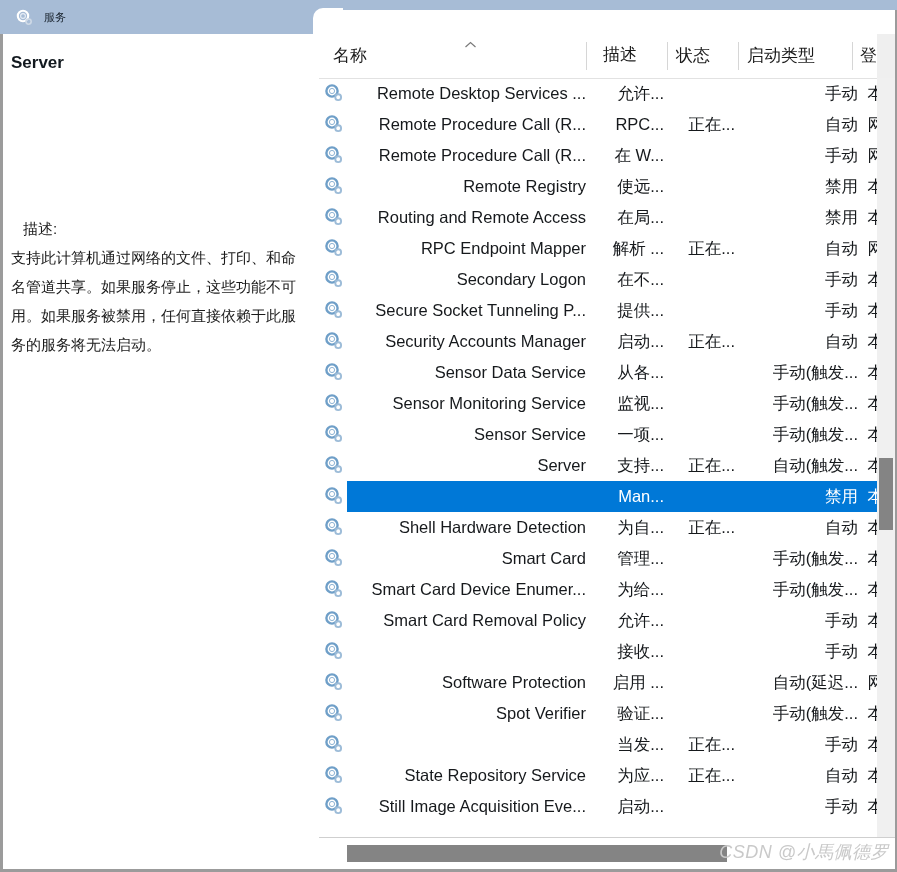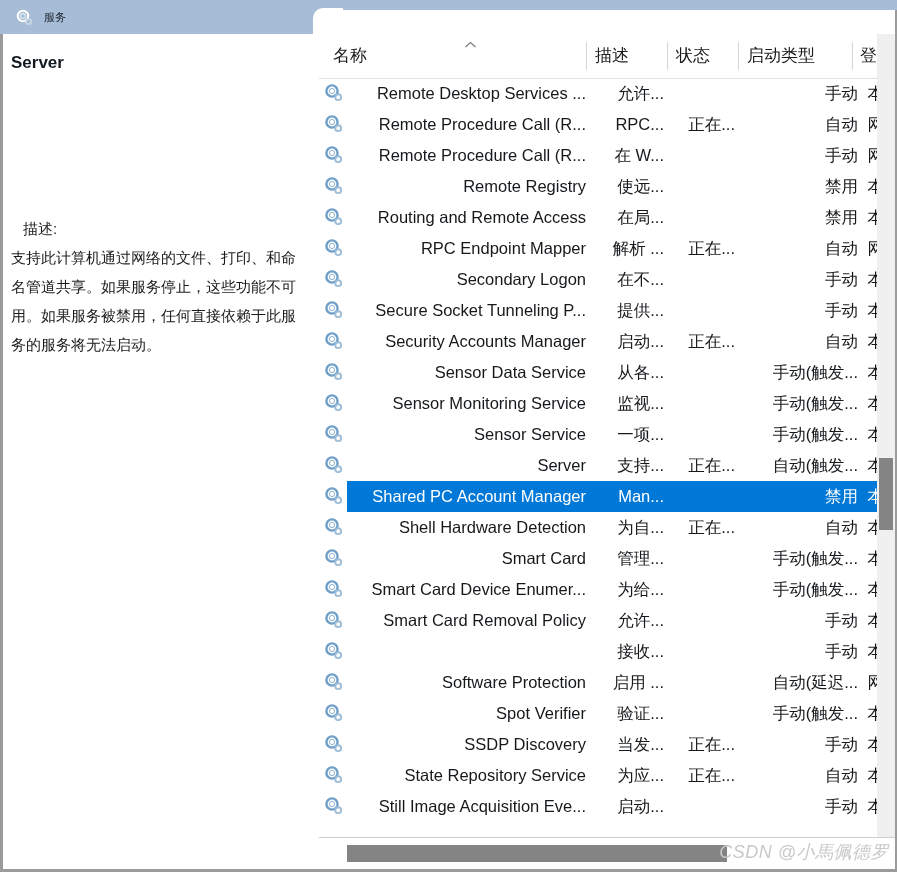--- a/index.html
+++ b/index.html
@@ -312,21 +312,21 @@
     <div class="list-header">
       <div class="hcell" style="left:14px;width:255px;">
         <span>名称</span>
         <span class="sort-arrow">
           <svg width="13" height="8" viewBox="0 0 13 8">
               <path d="M1.5 6 L6.5 1.5 L11.5 6" fill="none" stroke="#7a7a7a" stroke-width="1.2"></path>
             </svg>
         </span>
       </div>
       <div class="hsep" style="left:267px;"></div>
-      <div class="hcell" style="left:276px;width:66px;">描述</div>
+      <div class="hcell" style="left:284px;width:66px;font-family:Liberation Mono, monospace;">描述</div>
       <div class="hsep" style="left:348px;"></div>
       <div class="hcell" style="left:357px;width:56px;">状态</div>
       <div class="hsep" style="left:419px;"></div>
       <div class="hcell" style="left:428px;width:100px;">启动类型</div>
       <div class="hsep" style="left:533px;"></div>
       <div class="hcell" style="left:541px;width:22px;">登</div>
       <div class="hcorner"></div>
     </div>
 
     <div class="rows-clip">
@@ -487,21 +487,20 @@
             <span class="cell c-start">自动(触发...</span>
             <span class="cell c-logon">本</span>
           </div>
           <div class="row selected">
             <div class="sel-band"></div>
             <span class="icon"><svg width="20" height="20" viewBox="0 0 20 20">
                 <circle cx="8" cy="8" r="5.6" fill="none" stroke="#6f9fc8" stroke-width="2.4"></circle>
                 <circle cx="8" cy="8" r="2.6" fill="#ffffff" stroke="#8fb4d4" stroke-width="1"></circle>
                 <circle cx="14.2" cy="14.2" r="2.9" fill="none" stroke="#9dbcd8" stroke-width="1.9"></circle>
               </svg></span>
-            <span class="cell c-name">Shared PC Account Manager</span>
             <span class="cell c-desc">Man...</span>
             <span class="cell c-state"></span>
             <span class="cell c-start">禁用</span>
             <span class="cell c-logon">本</span>
           </div>
           <div class="row">
             <span class="icon"><svg width="20" height="20" viewBox="0 0 20 20">
                 <circle cx="8" cy="8" r="5.6" fill="none" stroke="#6f9fc8" stroke-width="2.4"></circle>
                 <circle cx="8" cy="8" r="2.6" fill="#ffffff" stroke="#8fb4d4" stroke-width="1"></circle>
                 <circle cx="14.2" cy="14.2" r="2.9" fill="none" stroke="#9dbcd8" stroke-width="1.9"></circle>
@@ -582,21 +581,20 @@
             <span class="cell c-state"></span>
             <span class="cell c-start">手动(触发...</span>
             <span class="cell c-logon">本</span>
           </div>
           <div class="row">
             <span class="icon"><svg width="20" height="20" viewBox="0 0 20 20">
                 <circle cx="8" cy="8" r="5.6" fill="none" stroke="#6f9fc8" stroke-width="2.4"></circle>
                 <circle cx="8" cy="8" r="2.6" fill="#ffffff" stroke="#8fb4d4" stroke-width="1"></circle>
                 <circle cx="14.2" cy="14.2" r="2.9" fill="none" stroke="#9dbcd8" stroke-width="1.9"></circle>
               </svg></span>
-            <span class="cell c-name">SSDP Discovery</span>
             <span class="cell c-desc">当发...</span>
             <span class="cell c-state">正在...</span>
             <span class="cell c-start">手动</span>
             <span class="cell c-logon">本</span>
           </div>
           <div class="row">
             <span class="icon"><svg width="20" height="20" viewBox="0 0 20 20">
                 <circle cx="8" cy="8" r="5.6" fill="none" stroke="#6f9fc8" stroke-width="2.4"></circle>
                 <circle cx="8" cy="8" r="2.6" fill="#ffffff" stroke="#8fb4d4" stroke-width="1"></circle>
                 <circle cx="14.2" cy="14.2" r="2.9" fill="none" stroke="#9dbcd8" stroke-width="1.9"></circle>

